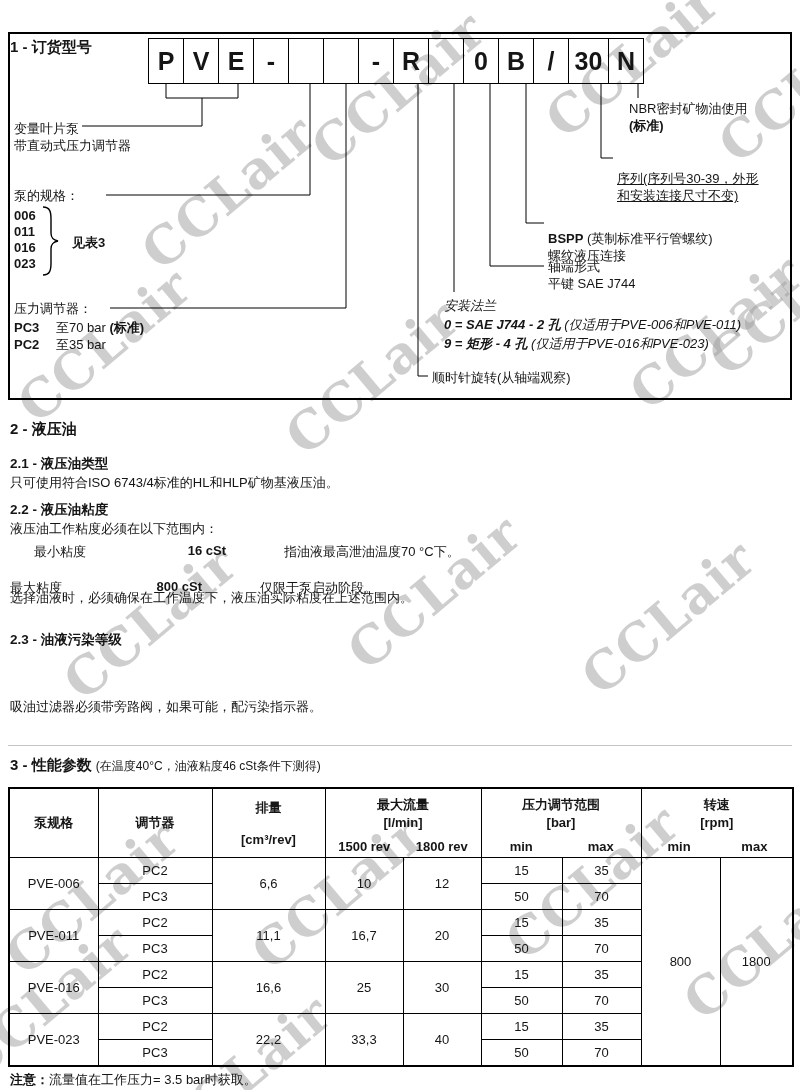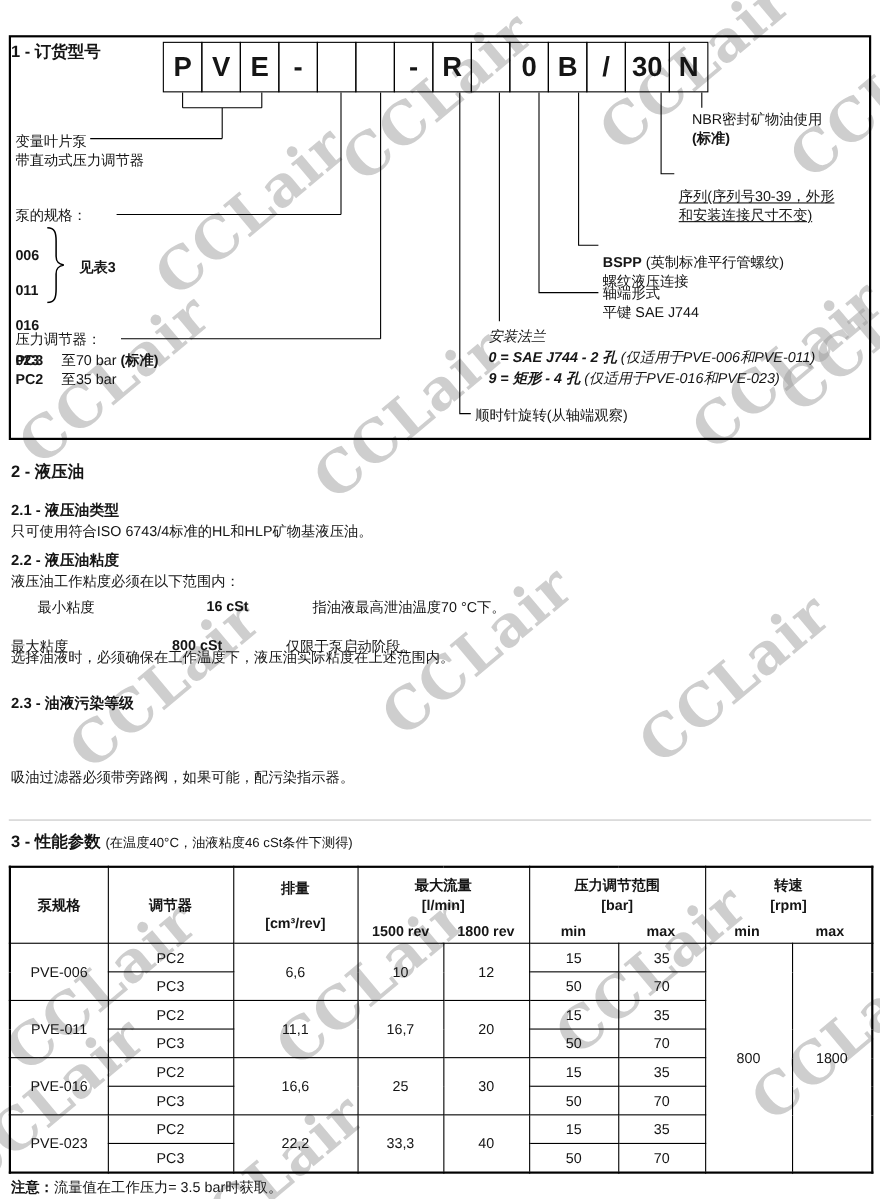--- a/index.html
+++ b/index.html
@@ -27,21 +27,21 @@
     border:2px solid #000; box-sizing:border-box; background:transparent; }
   .code-row { position:absolute; left:138px; top:4px; display:flex; }
   .code-cell { width:36px; height:46px; border:1px solid #000; margin-left:-1px;
     box-sizing:border-box; display:flex; align-items:center; justify-content:center;
     font-size:25px; font-weight:bold; background:transparent; }
   .code-cell:first-child { margin-left:0; }
   .code-cell.wide { width:41px; }
   .lines-svg { position:absolute; left:0; top:0; pointer-events:none; }
   .dlabel { position:absolute; font-size:13px; line-height:17px; white-space:nowrap; }
   .dlabel.lh19 { line-height:19px; }
-  .sizes b { display:block; font-size:13px; line-height:16px;margin-top:16px; }
+  .sizes b { display:block; font-size:13px; line-height:16px; }
   .kv { display:flex; gap:10px; }
   .kv .k { font-weight:bold; width:32px; }
   
   .visc-row { position:absolute; left:10px; width:560px; display:grid;
     grid-template-columns:100px 92px 58px auto; font-size:13px; }
   .visc-row .v { text-align:right; font-weight:bold; }
   
   .rule { position:absolute; left:8px; width:784px; height:1px; background:#c4c4c4; }
   
   table.perf { position:absolute; left:8px; top:787px; width:784px;

